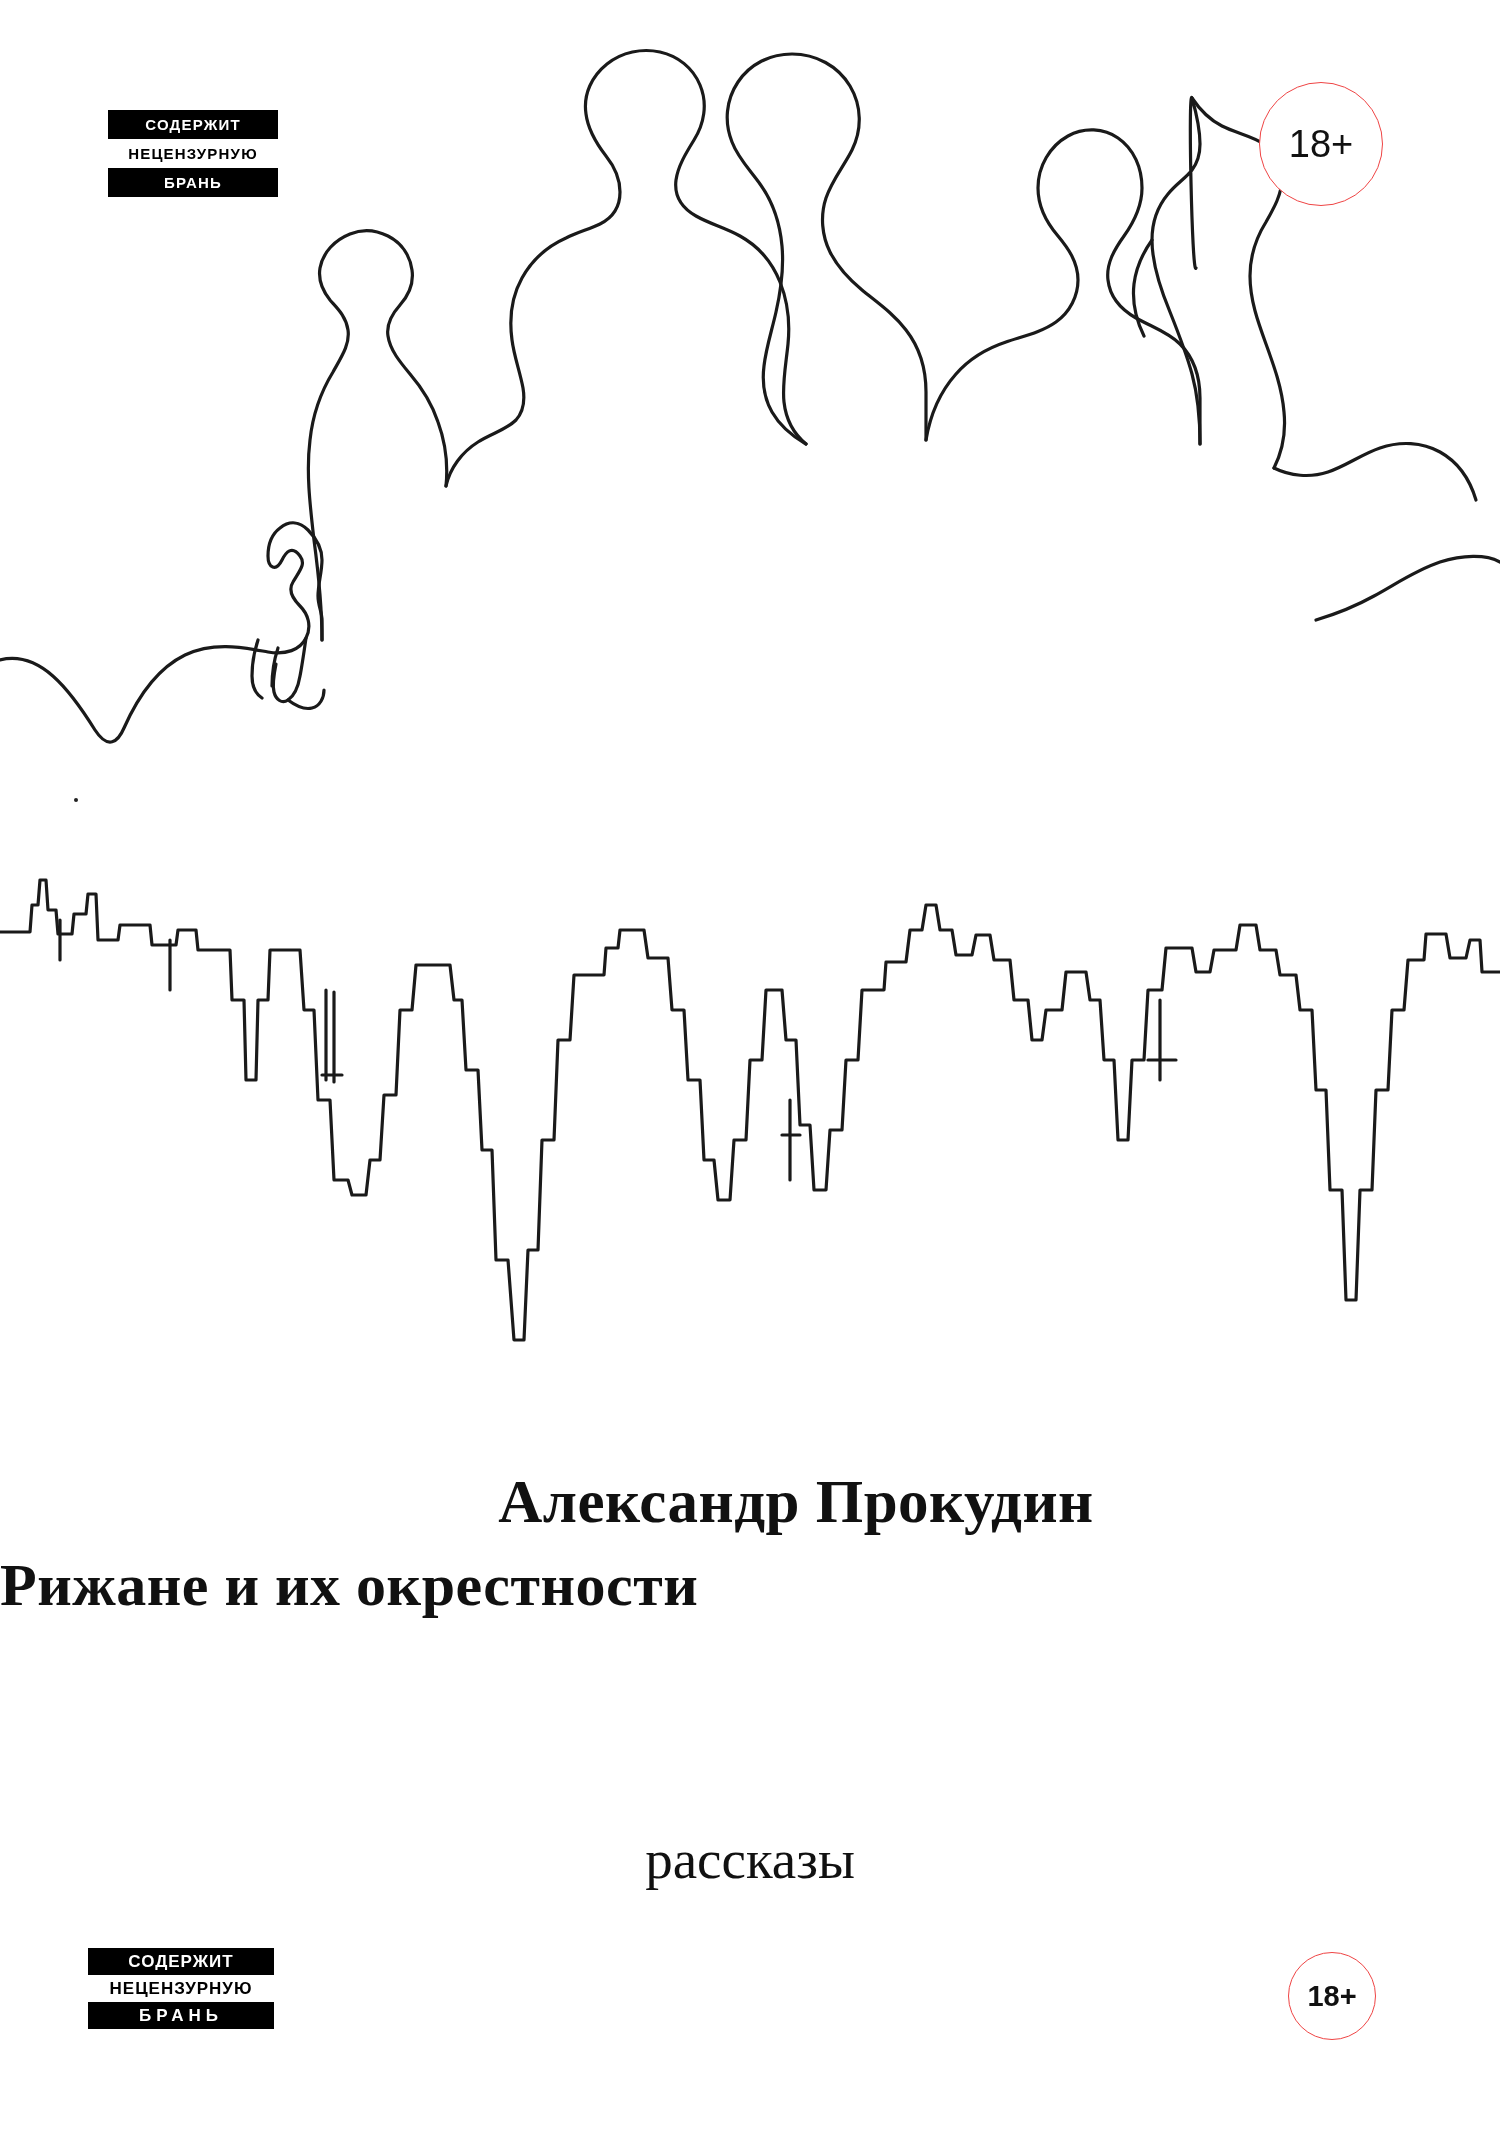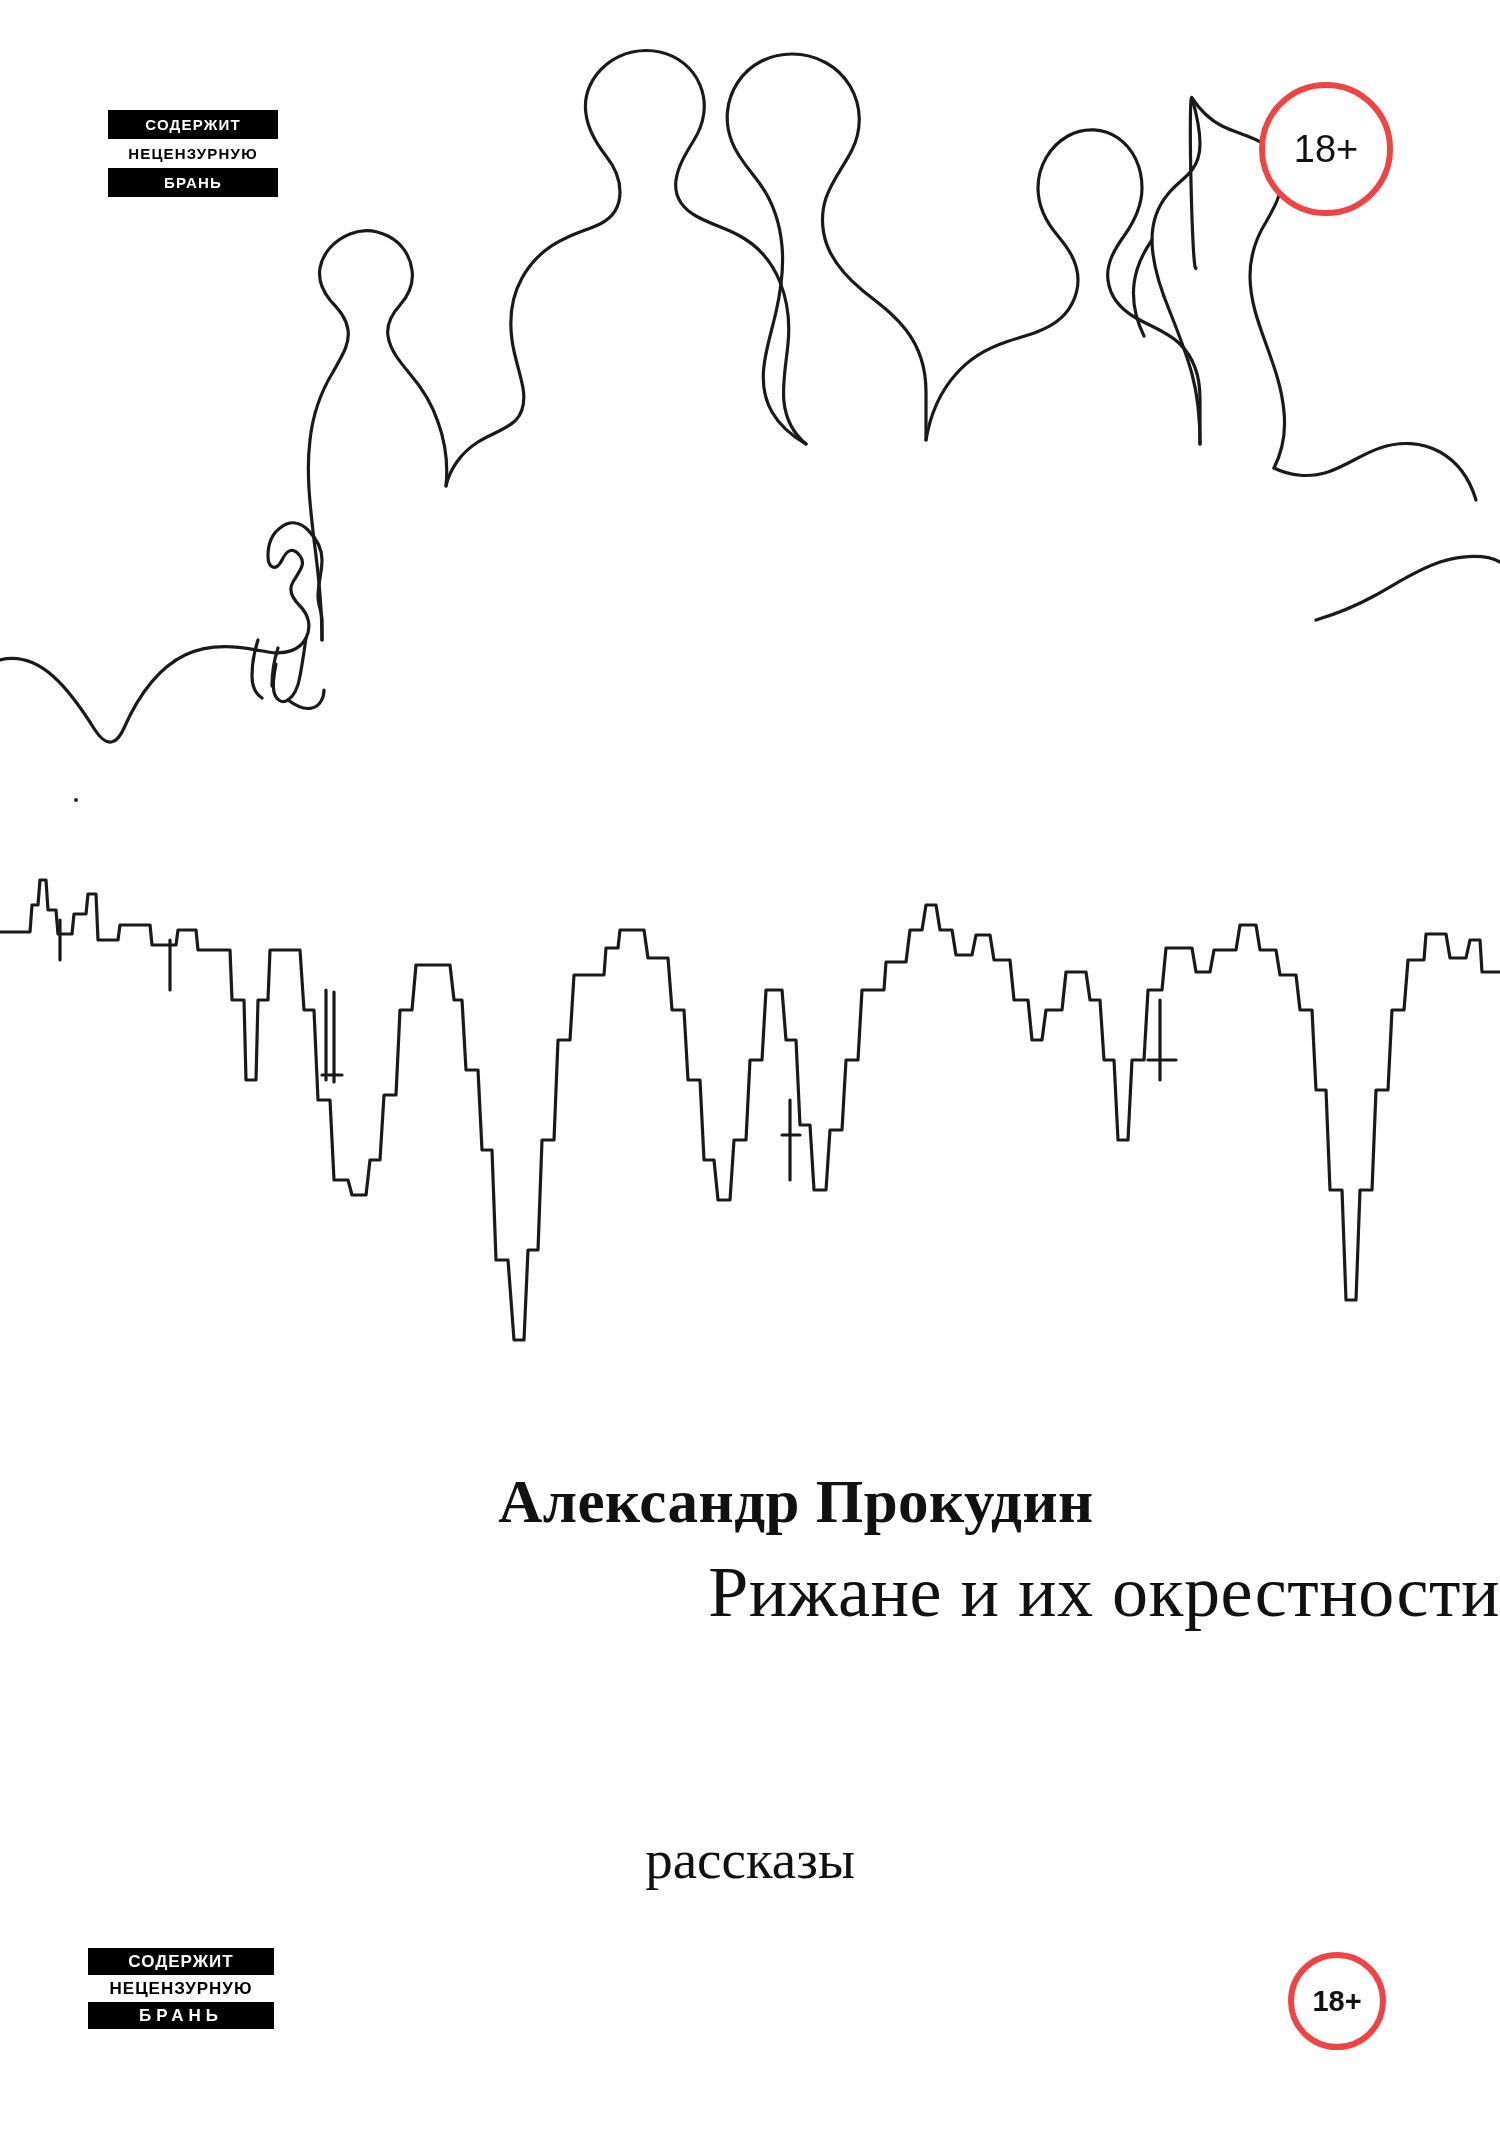--- a/index.html
+++ b/index.html
@@ -91,21 +91,21 @@
     background: #ffffff;
     color: #000000;
   }
   .warning-bottom .spaced {
     letter-spacing: 5px;
   }
 
   
   .age-badge {
     position: absolute;
-    border: 6px solid #ef4444;
+    border: 1px solid #ef4444;
     border-radius: 50%;
     display: flex;
     align-items: center;
     justify-content: center;
     font-family: "Liberation Sans", sans-serif;
     color: #111111;
     background: #ffffff;
   }
   .age-top {
     left: 1259px;
@@ -135,24 +135,24 @@
     line-height: 1.1;
     font-weight: 700;
     letter-spacing: 0.5px;
     margin-left: 48px;
   }
   .title {
     position: absolute;
     left: 0;
     top: 1552px;
     width: 1500px;
-    text-align: right;
-    font-size: 72px;
+    text-align: left;
+    font-size: 60px;
     line-height: 1.12;
-    font-weight: 400;
+    font-weight: 700;
     letter-spacing: 0.5px;
   }
   .subtitle {
     position: absolute;
     left: 0;
     top: 1827px;
     width: 1500px;
     text-align: center;
     font-size: 55px;
     line-height: 1.2;

